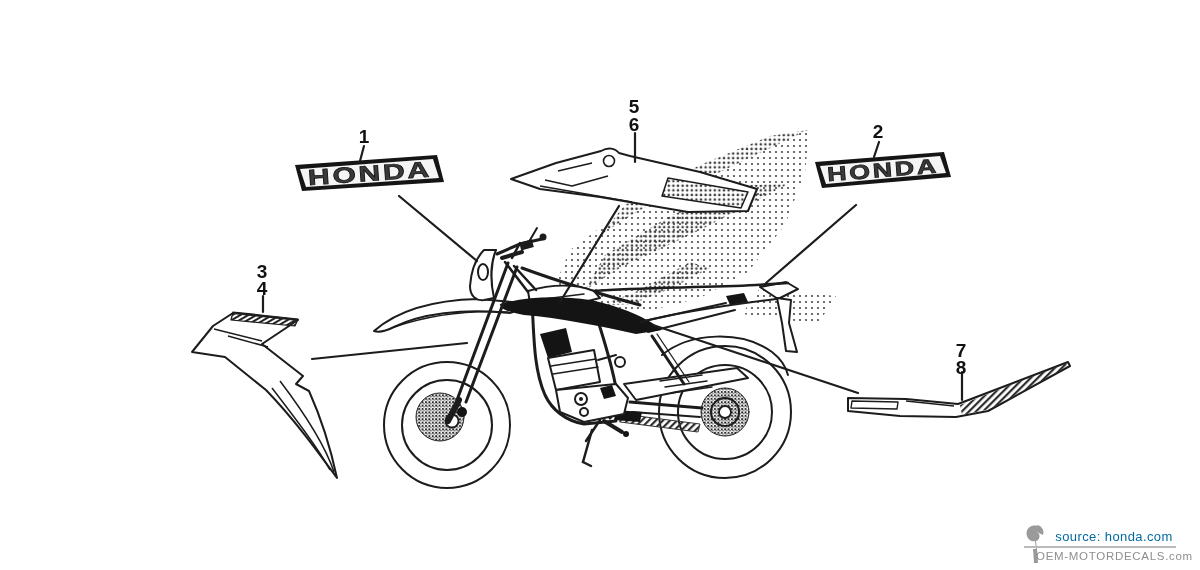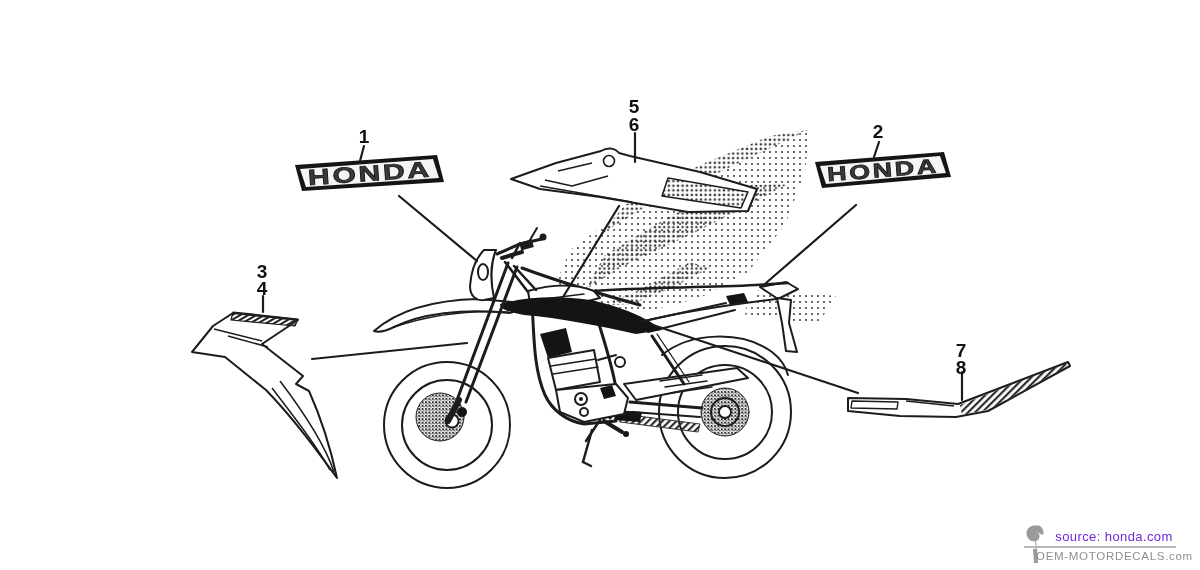--- a/index.html
+++ b/index.html
@@ -3,21 +3,21 @@
 <meta charset="utf-8">
 <title>Diagram</title>
 <style>
   html,body{margin:0;padding:0;background:#fff;}
   .page{position:relative;width:1200px;height:570px;background:#ffffff;overflow:hidden;
         font-family:"Liberation Sans",sans-serif;}
   .canvas{position:absolute;left:0;top:0;}
   .callout{position:absolute;transform:translate(-50%,-50%);font-weight:bold;font-size:19px;
            color:#111;font-family:"Liberation Sans",sans-serif;line-height:1;}
   .wm-source{position:absolute;left:1052px;top:529px;width:124px;text-align:center;
-             font-size:13px;color:#6d28d9;letter-spacing:.4px;}
+             font-size:13px;color:#0369a1;letter-spacing:.4px;}
   .wm-line{position:absolute;left:1024px;top:546px;width:152px;height:2px;background:#b9b9b9;}
   .wm-brand{position:absolute;left:1036px;top:550px;font-size:11.5px;color:#8e8e8e;
             letter-spacing:.7px;font-weight:normal;}
   .wm-logo{position:absolute;left:1024px;top:523px;}
 </style>
 </head>
 <body>
 
 <div class="page">
 

